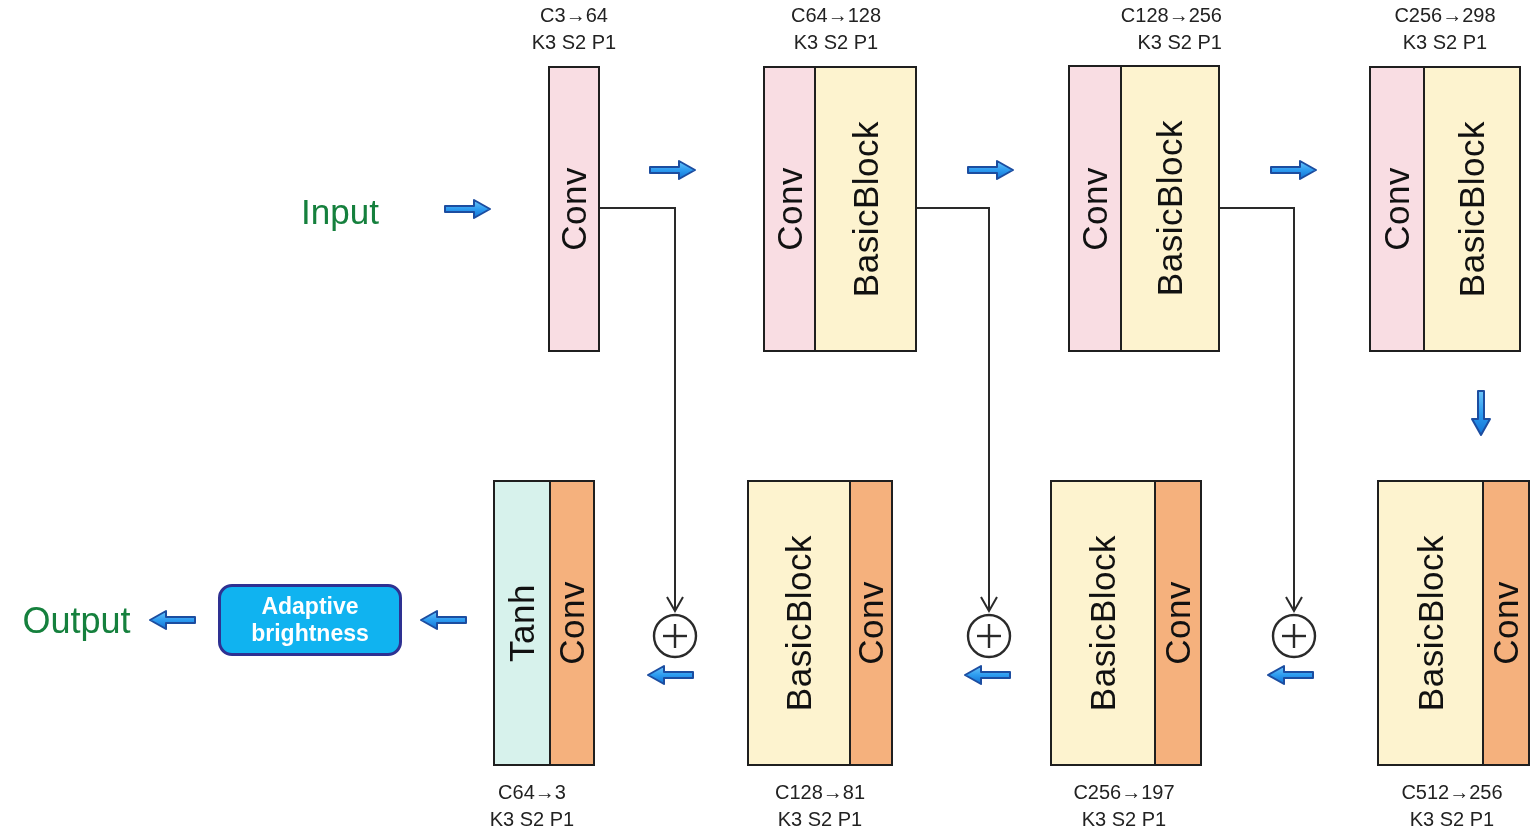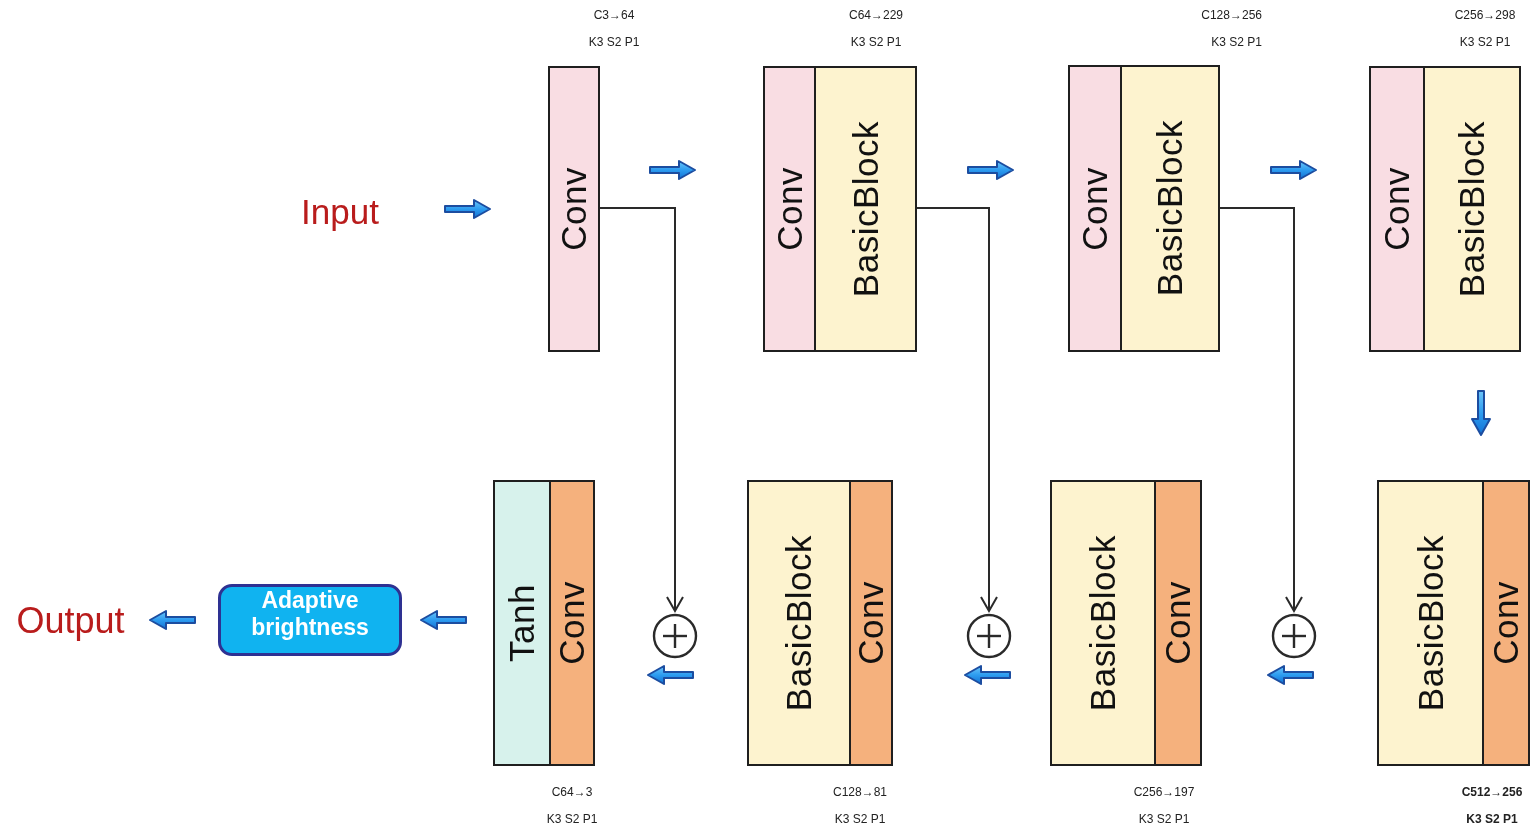--- a/index.html
+++ b/index.html
@@ -22,33 +22,33 @@
   .fill-cream{background:var(--basicblock-fill,#fdf3cf);}
   .fill-orange{background:var(--conv-decoder-fill,#f5b17d);}
   .fill-cyan {background:var(--tanh-fill,#d7f2ec);}
   .vtext{
     writing-mode:vertical-rl;transform:rotate(180deg);
     font-size:35px;letter-spacing:.5px;color:#111;white-space:nowrap;
   }
   
   .spec{
     position:absolute;width:160px;text-align:center;
-    font-size:12px;line-height:27px;color:#222;margin-left:40px;
+    font-size:20px;line-height:27px;color:#222;
   }
   
   .io-label{
-    position:absolute;text-align:center;color:#b91c1c;
+    position:absolute;text-align:center;color:#15803d;
   }
   
   .adaptive{
     position:absolute;left:218px;top:584px;width:184px;height:72px;
     box-sizing:border-box;border-radius:14px;
     background:var(--adaptive-fill,#10b3f0);
     border:3px solid var(--adaptive-border,#2e3192);
-    display:flex;flex-direction:column;align-items:center;
+    display:flex;flex-direction:column;align-items:center;justify-content:center;
     color:#fff;font-weight:bold;font-size:23px;line-height:27px;
   }
   
   svg.arrow{position:absolute;overflow:visible;}
   .arrow-path{
     fill:url(#agrad);
     stroke:var(--arrow-outline,#1c4da0);
     stroke-width:2;stroke-linejoin:round;
   }
   svg.flip{transform:scaleX(-1);}
@@ -67,34 +67,34 @@
     <defs>
       <linearGradient id="agrad" x1="0" y1="0" x2="0" y2="1">
         <stop offset="0" stop-color="#6cc5f8"></stop>
         <stop offset="0.5" stop-color="#2d9cf0"></stop>
         <stop offset="1" stop-color="#1272d4"></stop>
       </linearGradient>
     </defs>
   </svg>
 
   <div class="io-label" style="left:285px;top:192px;width:110px;font-size:35px;">Input</div>
-  <div class="io-label" style="left:8px;top:600px;width:125px;font-size:36px;">Output</div>
+  <div class="io-label" style="left:14px;top:600px;width:125px;font-size:36px;">Output</div>
 
   <div class="spec" style="left:494px;top:2px;">
     <div>C3→64</div>
     <div>K3 S2 P1</div>
   </div>
   <div class="block" style="left:548px;top:66px;width:52px;height:286px;">
     <div class="cell grow fill-pink">
       <span class="vtext">Conv</span>
     </div>
   </div>
 
   <div class="spec" style="left:756px;top:2px;">
-    <div>C64→229</div>
+    <div>C64→128</div>
     <div>K3 S2 P1</div>
   </div>
   <div class="block" style="left:763px;top:66px;width:154px;height:286px;">
     <div class="cell fill-pink" style="width:49px;">
       <span class="vtext">Conv</span>
     </div>
     <div class="cell grow fill-cream">
       <span class="vtext">BasicBlock</span>
     </div>
   </div>
@@ -165,21 +165,21 @@
   </div>
 
   <div class="block" style="left:1377px;top:480px;width:153px;height:286px;">
     <div class="cell fill-cream" style="width:103px;">
       <span class="vtext">BasicBlock</span>
     </div>
     <div class="cell grow fill-orange">
       <span class="vtext">Conv</span>
     </div>
   </div>
-  <div class="spec" style="left:1372px;top:779px;font-weight:bold;">
+  <div class="spec" style="left:1372px;top:779px;">
     <div>C512→256</div>
     <div>K3 S2 P1</div>
   </div>
 
   <div class="adaptive">
     <div>Adaptive</div>
     <div>brightness</div>
   </div>
 
   <svg class="arrow" style="left:444px;top:198px;" width="48" height="22" viewBox="0 0 48 22">

